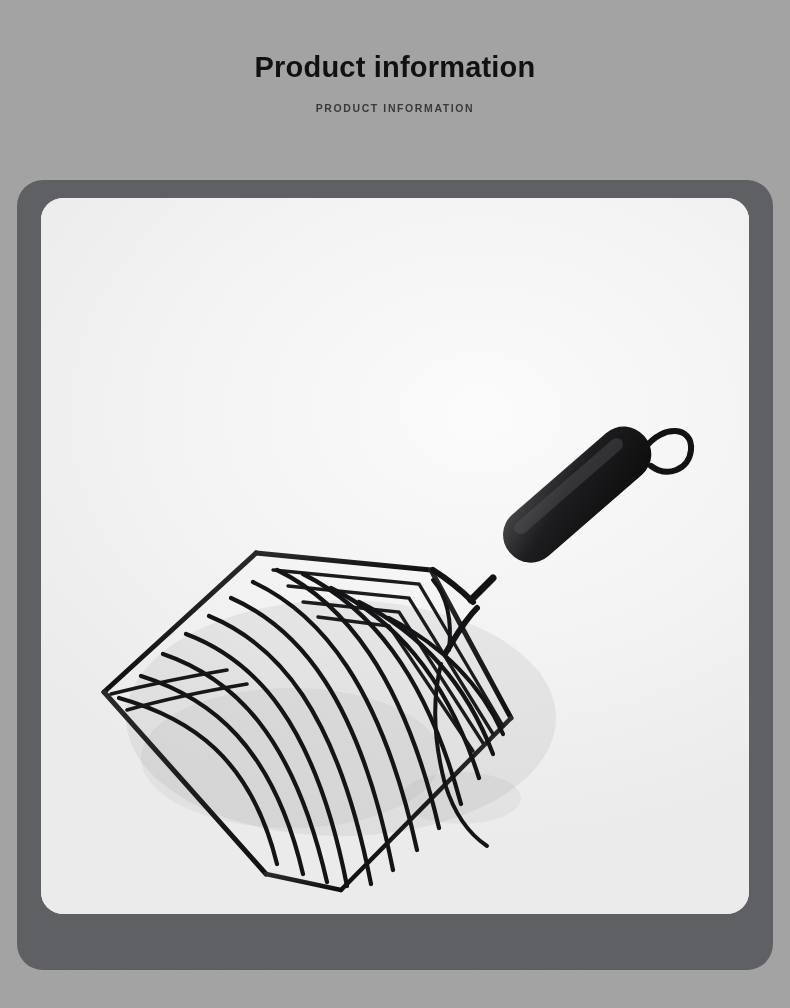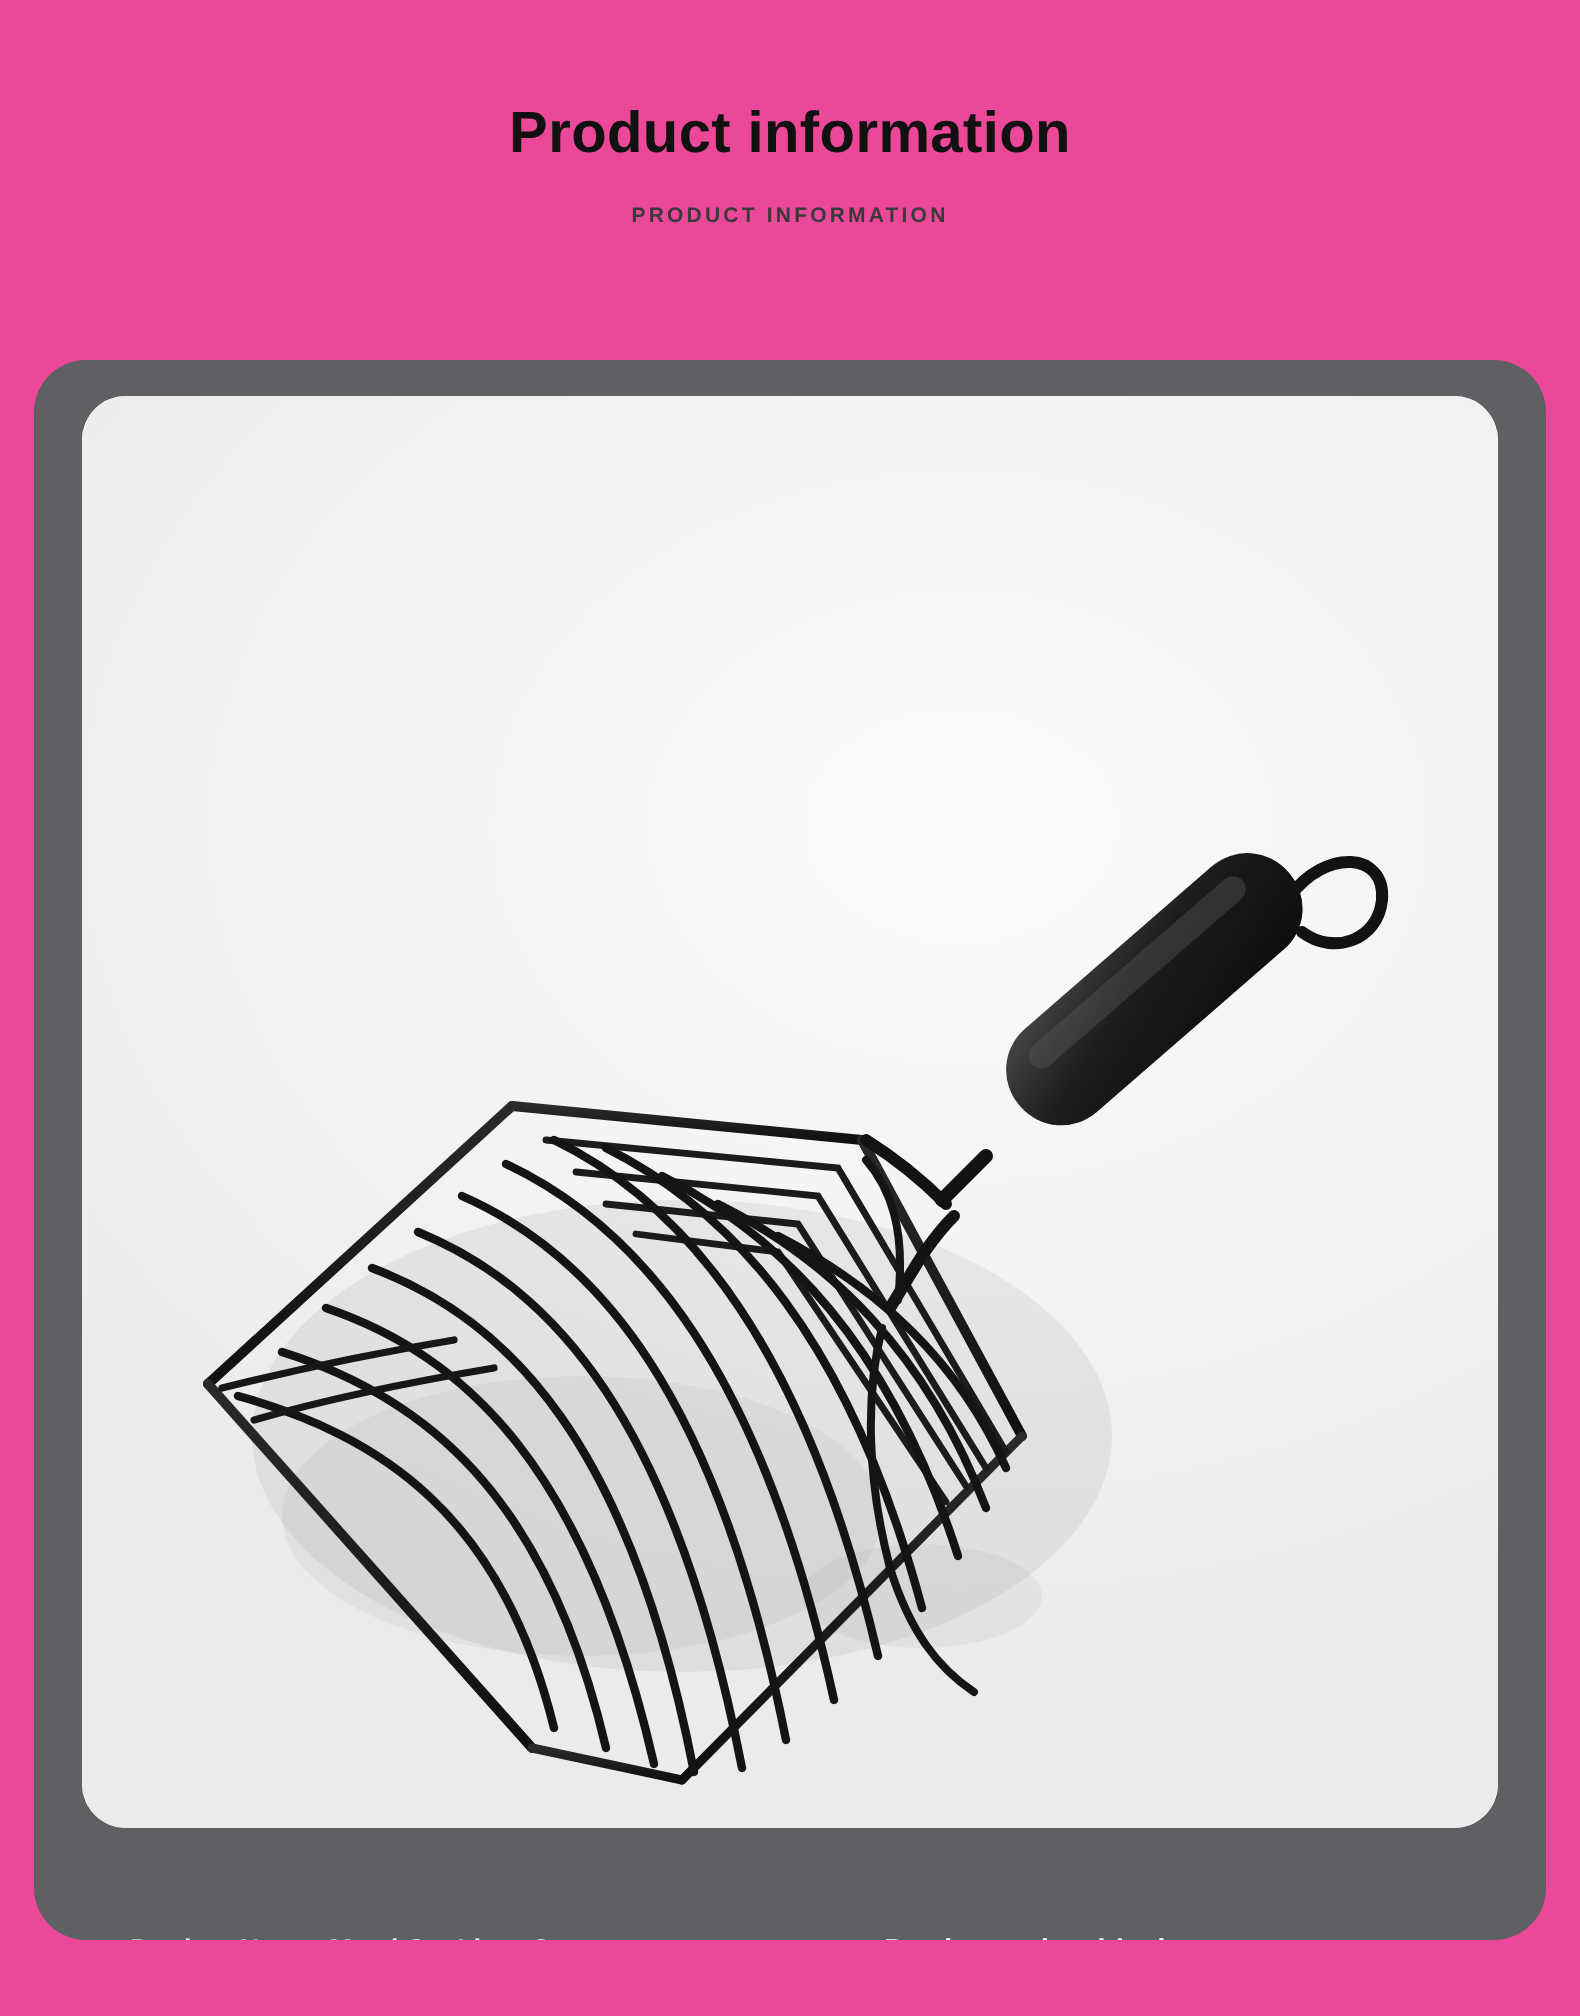--- a/index.html
+++ b/index.html
@@ -10,21 +10,21 @@
   body {
     width: 790px;
     height: 1008px;
     font-family: "Liberation Sans", sans-serif;
     overflow: hidden;
   }
   .page {
     position: relative;
     width: 790px;
     height: 1008px;
-    background: #ec4899;
+    background: #a3a3a3;
   }
   
   .header {
     padding-top: 52px;
     text-align: center;
   }
   .header-title {
     font-size: 29px;
     font-weight: bold;
     color: #111111;

